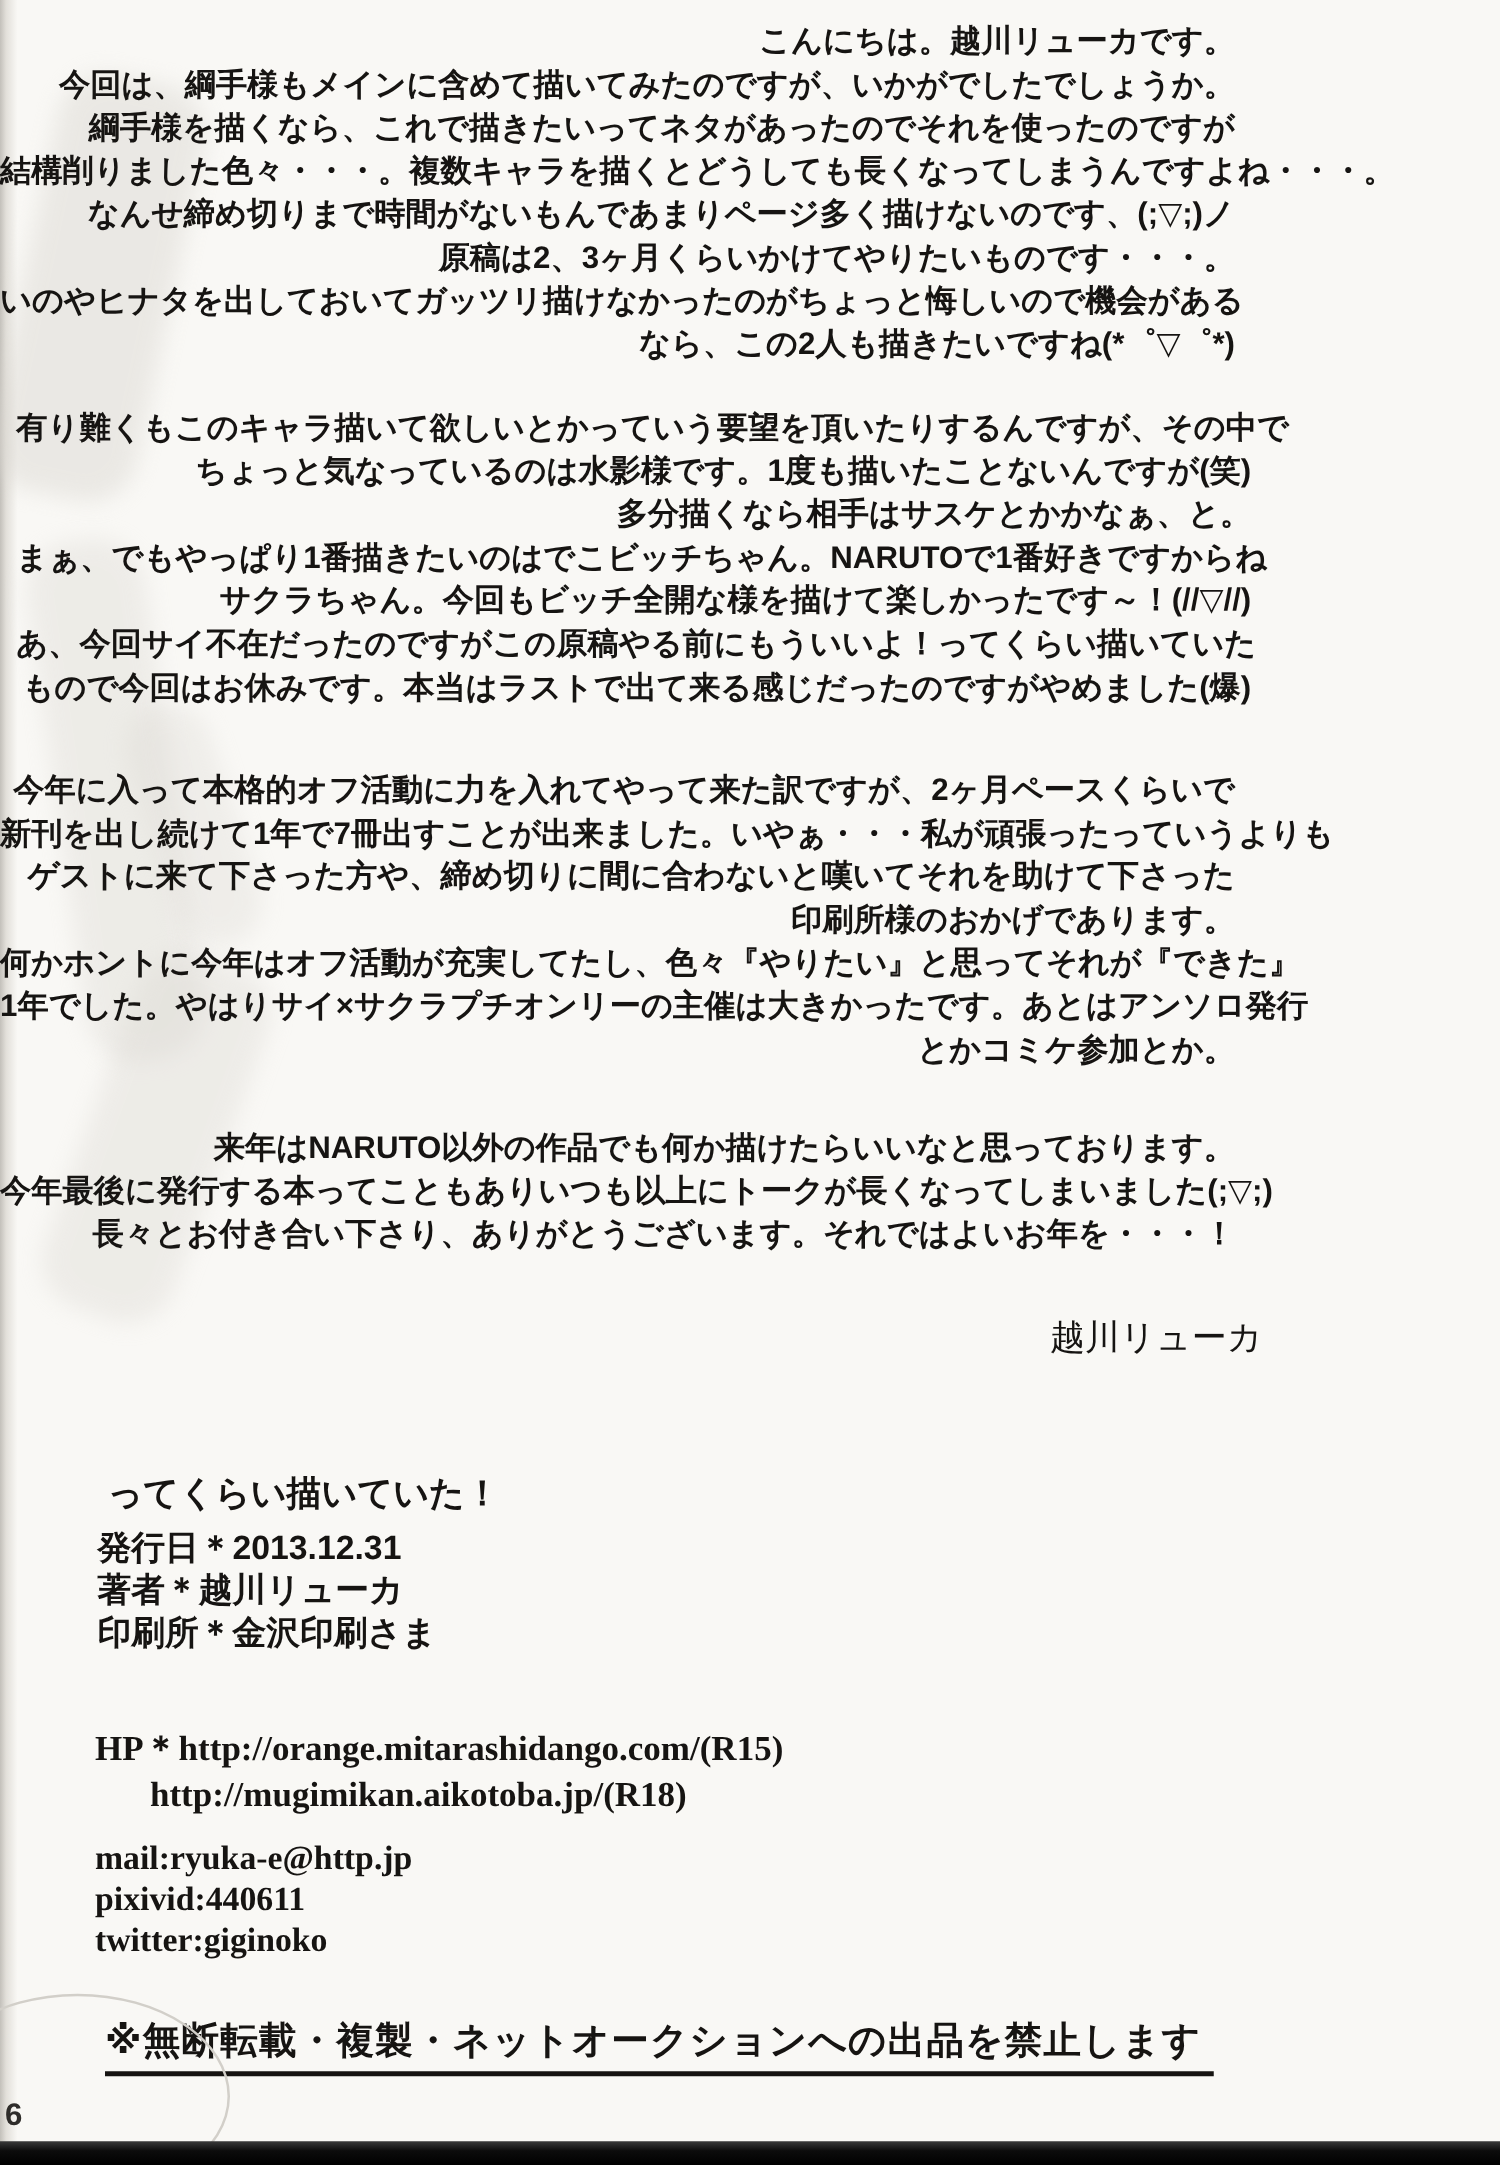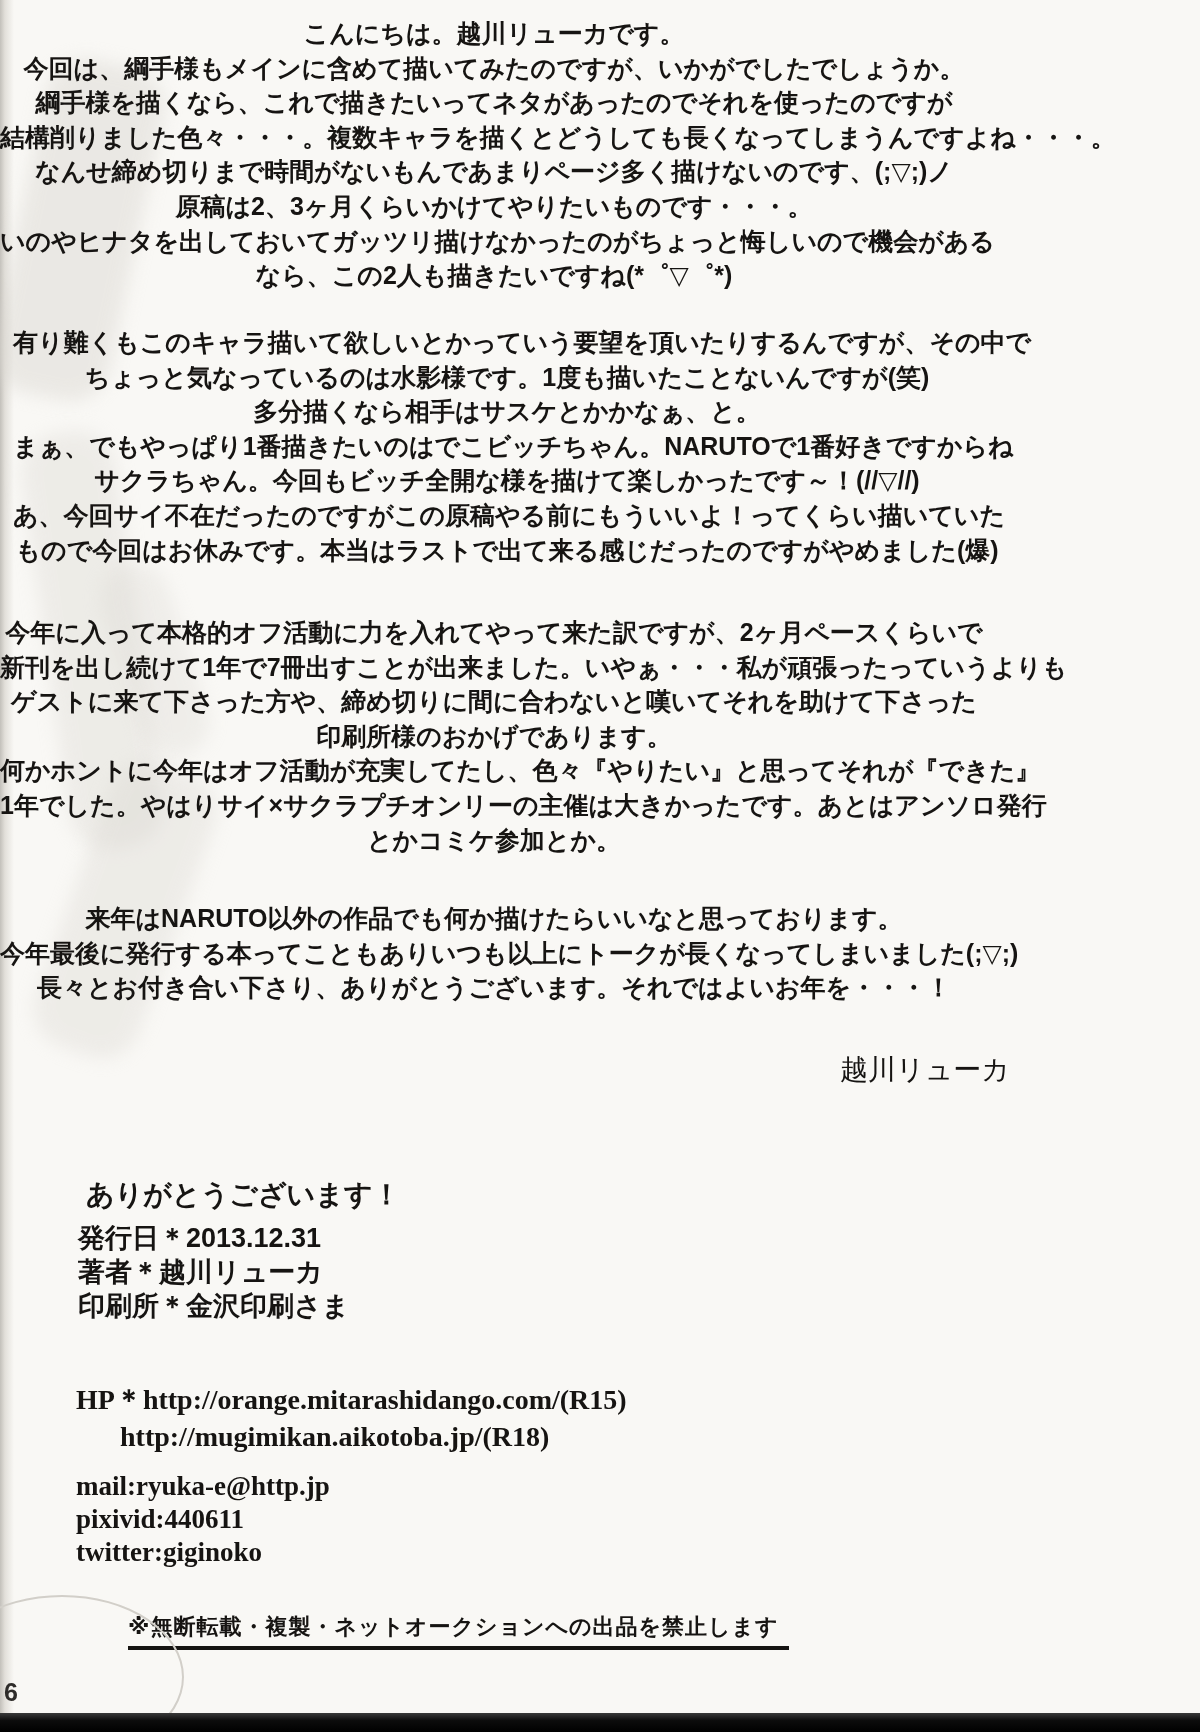--- a/index.html
+++ b/index.html
@@ -48,21 +48,21 @@
   .bottom-bar {
     position: absolute;
     left: 0; top: 1713px;
     width: 1200px; height: 19px;
     background: linear-gradient(to bottom, #3a3a3a 0%, #0c0c0c 40%, #000 100%);
   }
   .para {
     position: absolute;
     left: 0;
     width: 988px;
-    text-align: center;
+    text-align: right;
     font-weight: 700;
     font-size: 25px;
     line-height: 34.6px;
     letter-spacing: 0px;
   }
   .para .text-line { white-space: nowrap; }
   .p1 { top: 16px; }
   .p2 { top: 325px; padding-left: 13px; }
   .p3 { top: 615px; }
   .p4 { top: 901px; }
@@ -107,27 +107,26 @@
     top: 1470px;
     font-family: "Liberation Serif", "DejaVu Serif", serif;
     font-weight: 700;
     font-size: 27px;
     line-height: 33px;
   }
   .notice {
     position: absolute;
     left: 84px;
     top: 1612px;
-    font-size: 22px;
+    font-size: 30px;
     font-weight: 800;
     letter-spacing: 1px;
     white-space: nowrap;
     border-bottom: 4px solid #161412;
     padding: 0 10px 4px 0;
-    margin-left: 44px;
   }
   .page-number {
     position: absolute;
     left: 4px;
     top: 1678px;
     font-size: 25px;
     font-weight: 700;
     color: #2e2c2a;
   }
 </style>
@@ -174,21 +173,21 @@
   </div>
 
   <div class="para p4">
     <div class="text-line">来年はNARUTO以外の作品でも何か描けたらいいなと思っております。</div>
     <div class="text-line">今年最後に発行する本ってこともありいつも以上にトークが長くなってしまいました(;▽;)</div>
     <div class="text-line">長々とお付き合い下さり、ありがとうございます。それではよいお年を・・・！</div>
   </div>
 
   <div class="signature">越川リューカ</div>
 
-  <div class="book-title">ありがとうございます！</div>
+  <div class="book-title">ってくらい描いていた！</div>
 
   <div class="colophon">
     <div class="text-line">発行日＊2013.12.31</div>
     <div class="text-line">著者＊越川リューカ</div>
     <div class="text-line">印刷所＊金沢印刷さま</div>
   </div>
 
   <div class="links">
     <div class="text-line">HP＊http://orange.mitarashidango.com/(R15)</div>
     <div class="text-line indent">http://mugimikan.aikotoba.jp/(R18)</div>

